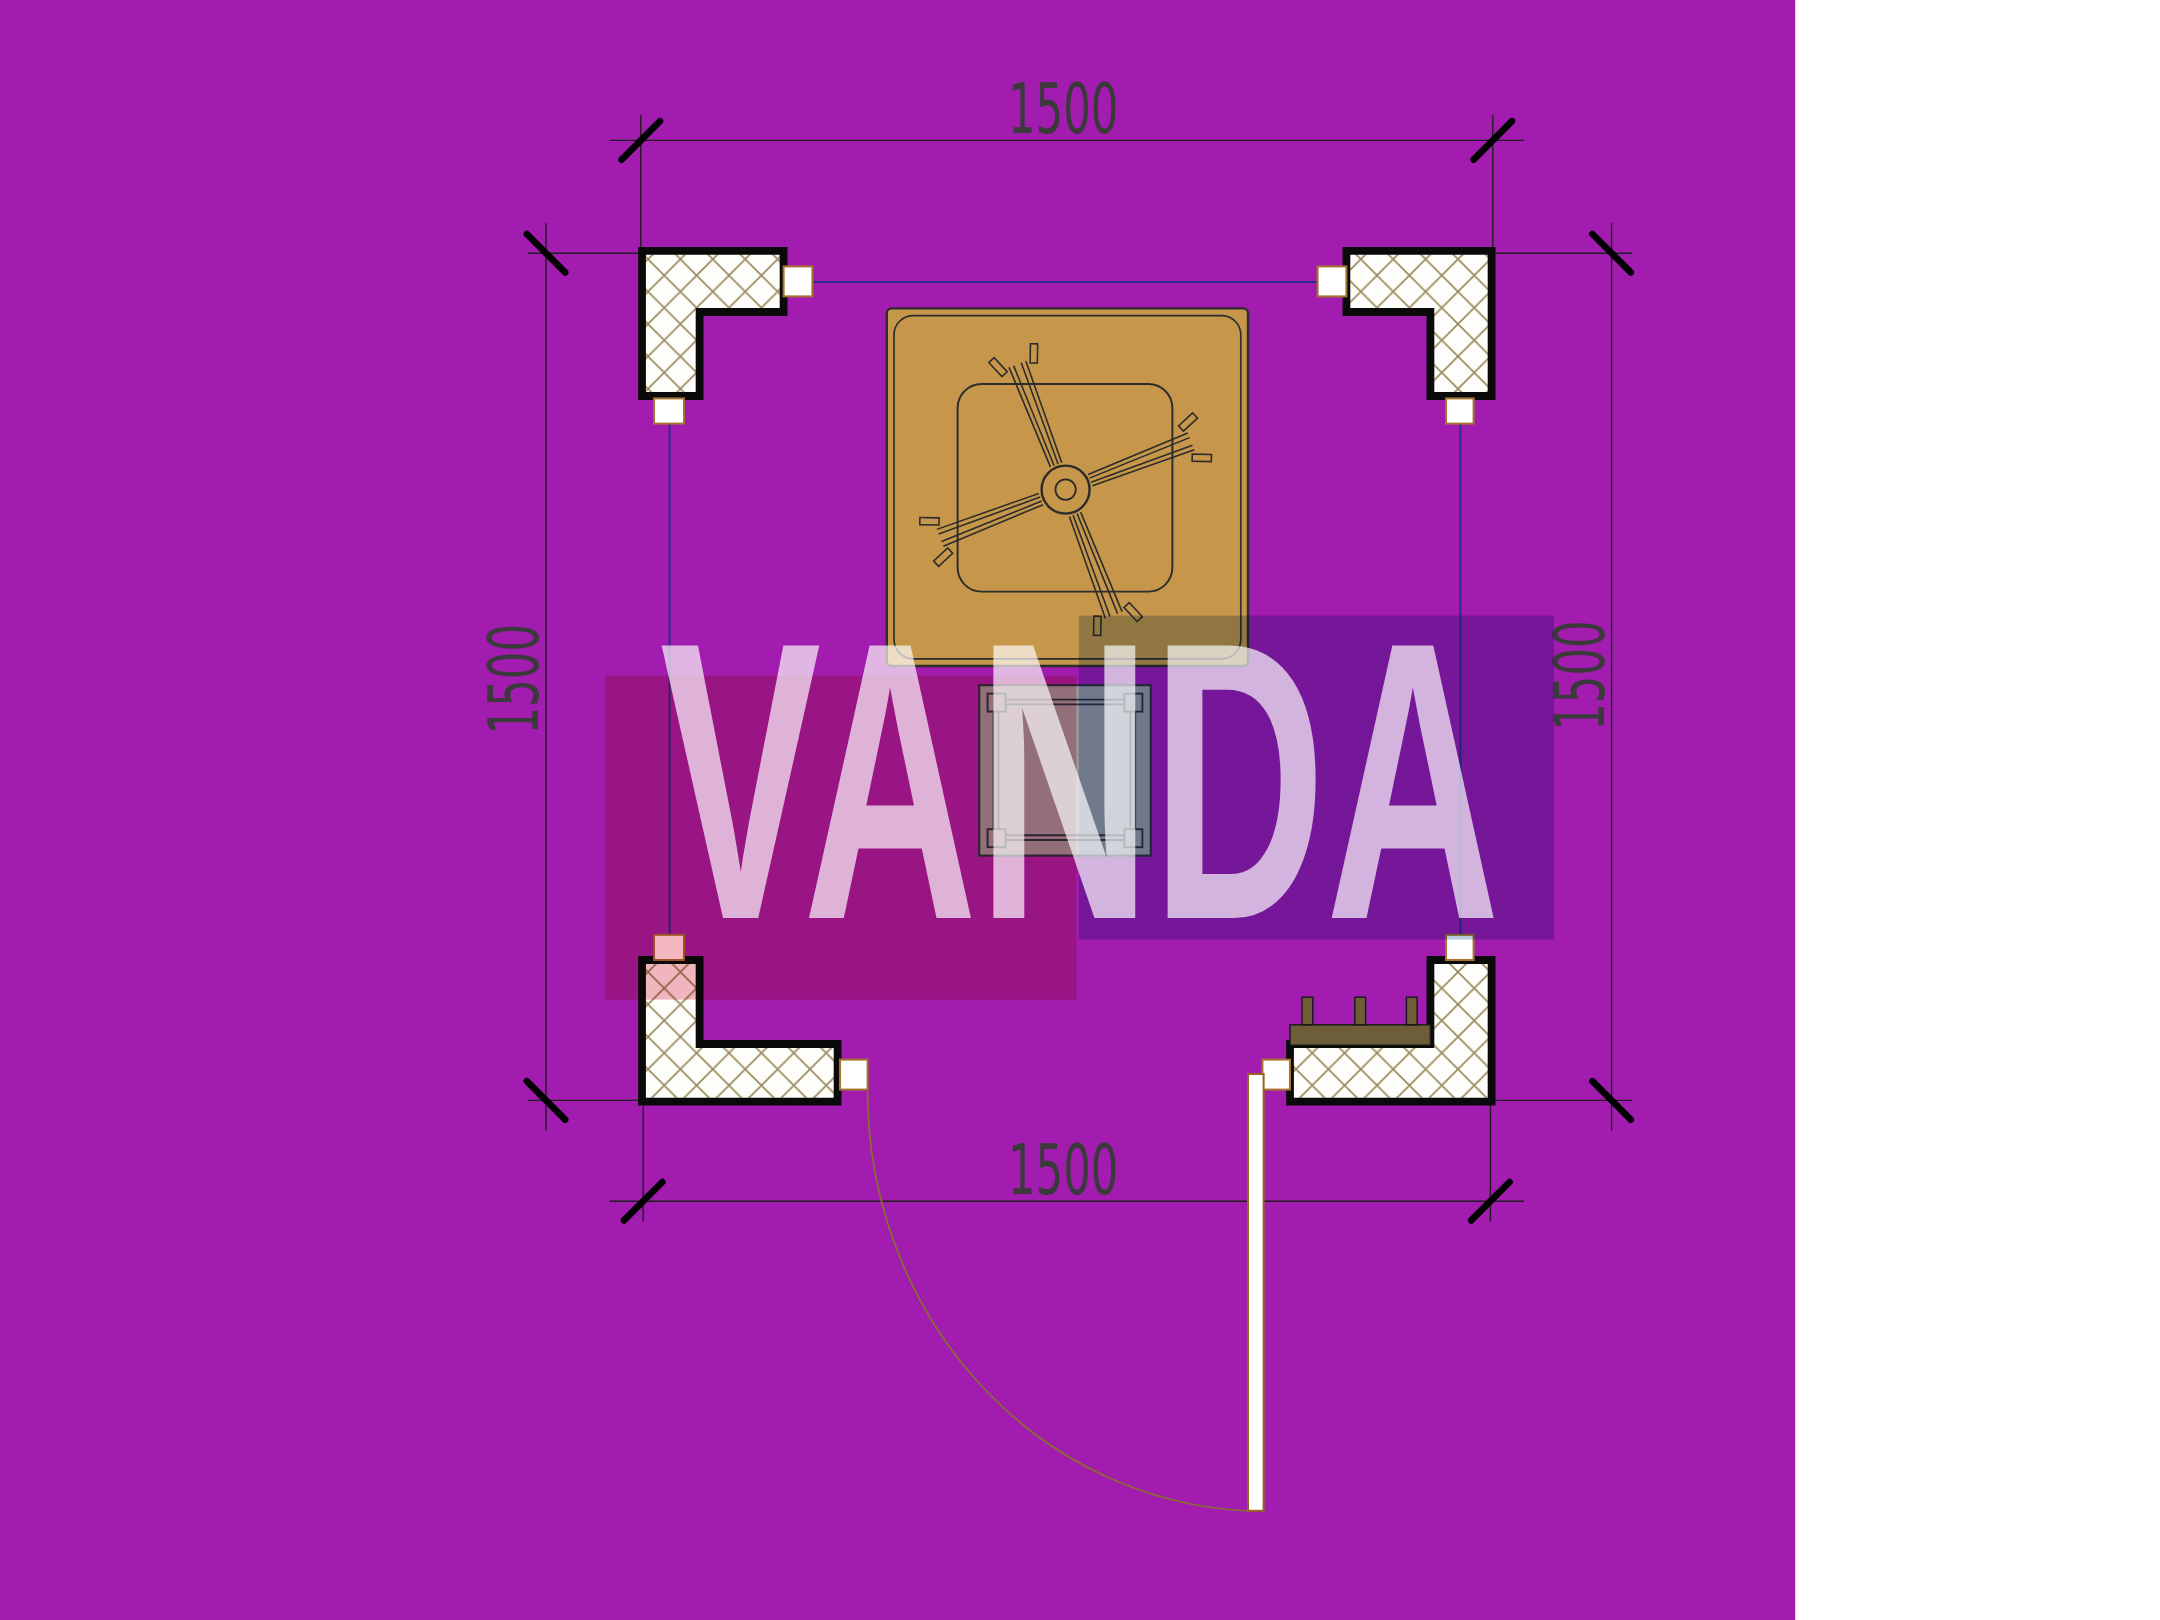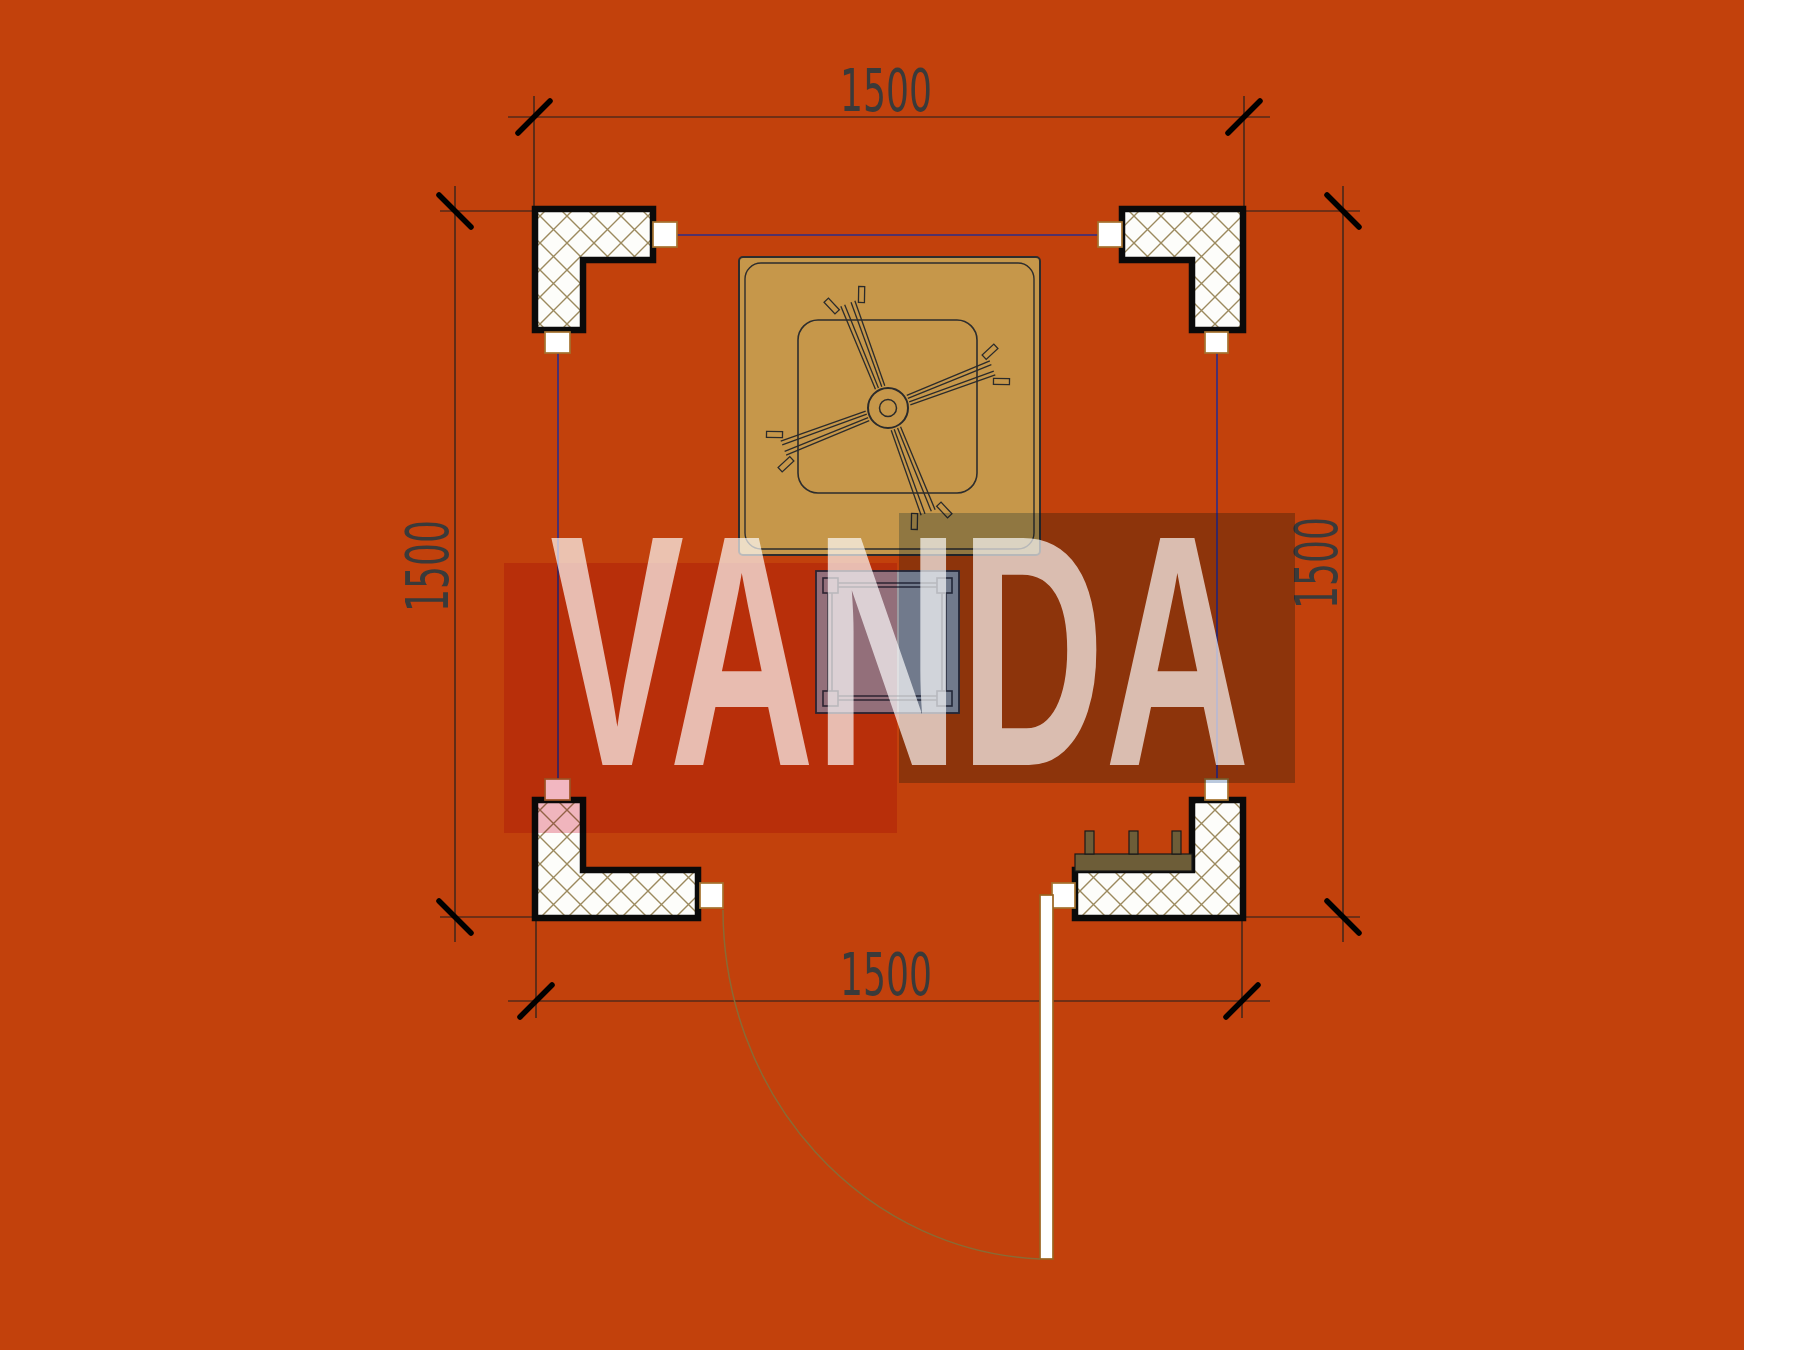--- a/index.html
+++ b/index.html
@@ -1,16 +1,16 @@
 <!DOCTYPE html>
 <html><head>
 <meta charset="utf-8">
 <style>
   html,body{margin:0;padding:0;background:#ffffff;}
-  #canvas{position:relative;width:1744px;height:1350px;background:#c2410c;overflow:hidden;}
+  #canvas{position:relative;width:1496px;height:1350px;background:#a21caf;overflow:hidden;}
   svg{display:block;}
   text.dim{font-family:"DejaVu Sans",sans-serif;font-weight:400;}
   text.wm{font-family:"Liberation Sans",sans-serif;font-weight:bold;}
 </style>
 </head>
 <body>
 
 <div id="canvas">
 <svg width="1800" height="1350" viewBox="0 0 1800 1350" xmlns="http://www.w3.org/2000/svg">
 

